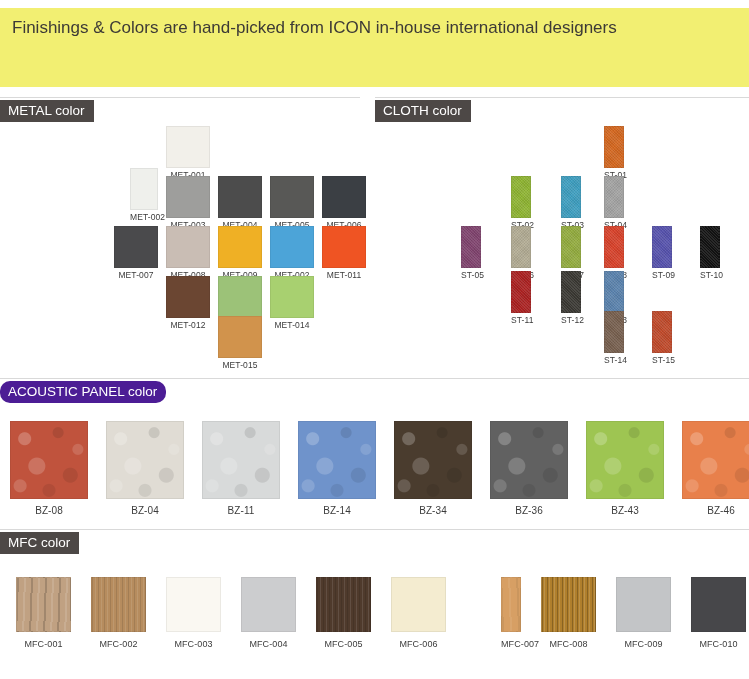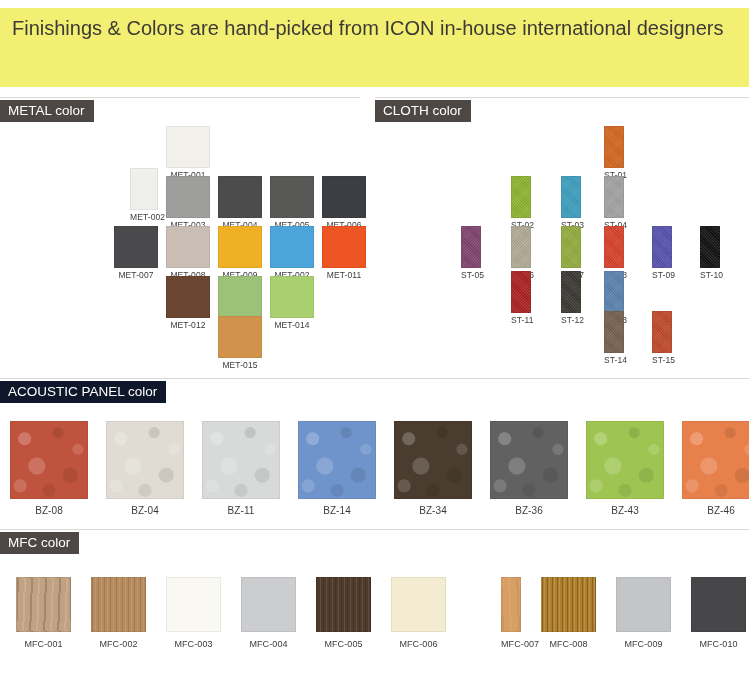--- a/index.html
+++ b/index.html
@@ -30,21 +30,21 @@
   .banner-title {
     font-size: 30px;
     font-weight: normal;
     letter-spacing: 0.5px;
     color: #3d3a36;
     line-height: 36px;
     margin: 0;
     white-space: nowrap;
   }
   .banner-sub {
-    font-size: 20px;
+    font-size: 17px;
     color: #3d3a36;
     line-height: 24px;
     margin: 2px 0 0 0;
     white-space: nowrap;
   }
 
   
   .section-rule {
     position: absolute;
     height: 1px;
@@ -265,21 +265,21 @@
       <span class="chip" style="background-color: rgb(119, 96, 79);"></span>
       <span class="cap">ST-14</span>
     </div>
     <div class="swatch cloth" style="left: 652px; top: 311px;">
       <span class="chip" style="background-color: rgb(192, 73, 42);"></span>
       <span class="cap">ST-15</span>
     </div>
   </div>
 
 <div class="section-rule" style="left:0;top:378px;width:749px;"></div>
-<div class="section-tab" style="left: 0px; top: 381px; background: #0f172a;">ACOUSTIC PANEL color</div>
+<div class="section-tab" style="left: 0px; top: 381px; background: #4c1d95; border-radius: 10px;">ACOUSTIC PANEL color</div>
 <div id="acoustic-grid">
     <div class="swatch acoustic" style="left: 10px; top: 421px;">
       <span class="chip" style="background-color: rgb(192, 83, 61);"></span>
       <span class="cap">BZ-08</span>
     </div>
     <div class="swatch acoustic" style="left: 106px; top: 421px;">
       <span class="chip" style="background-color: rgb(224, 220, 212);"></span>
       <span class="cap">BZ-04</span>
     </div>
     <div class="swatch acoustic" style="left: 202px; top: 421px;">

